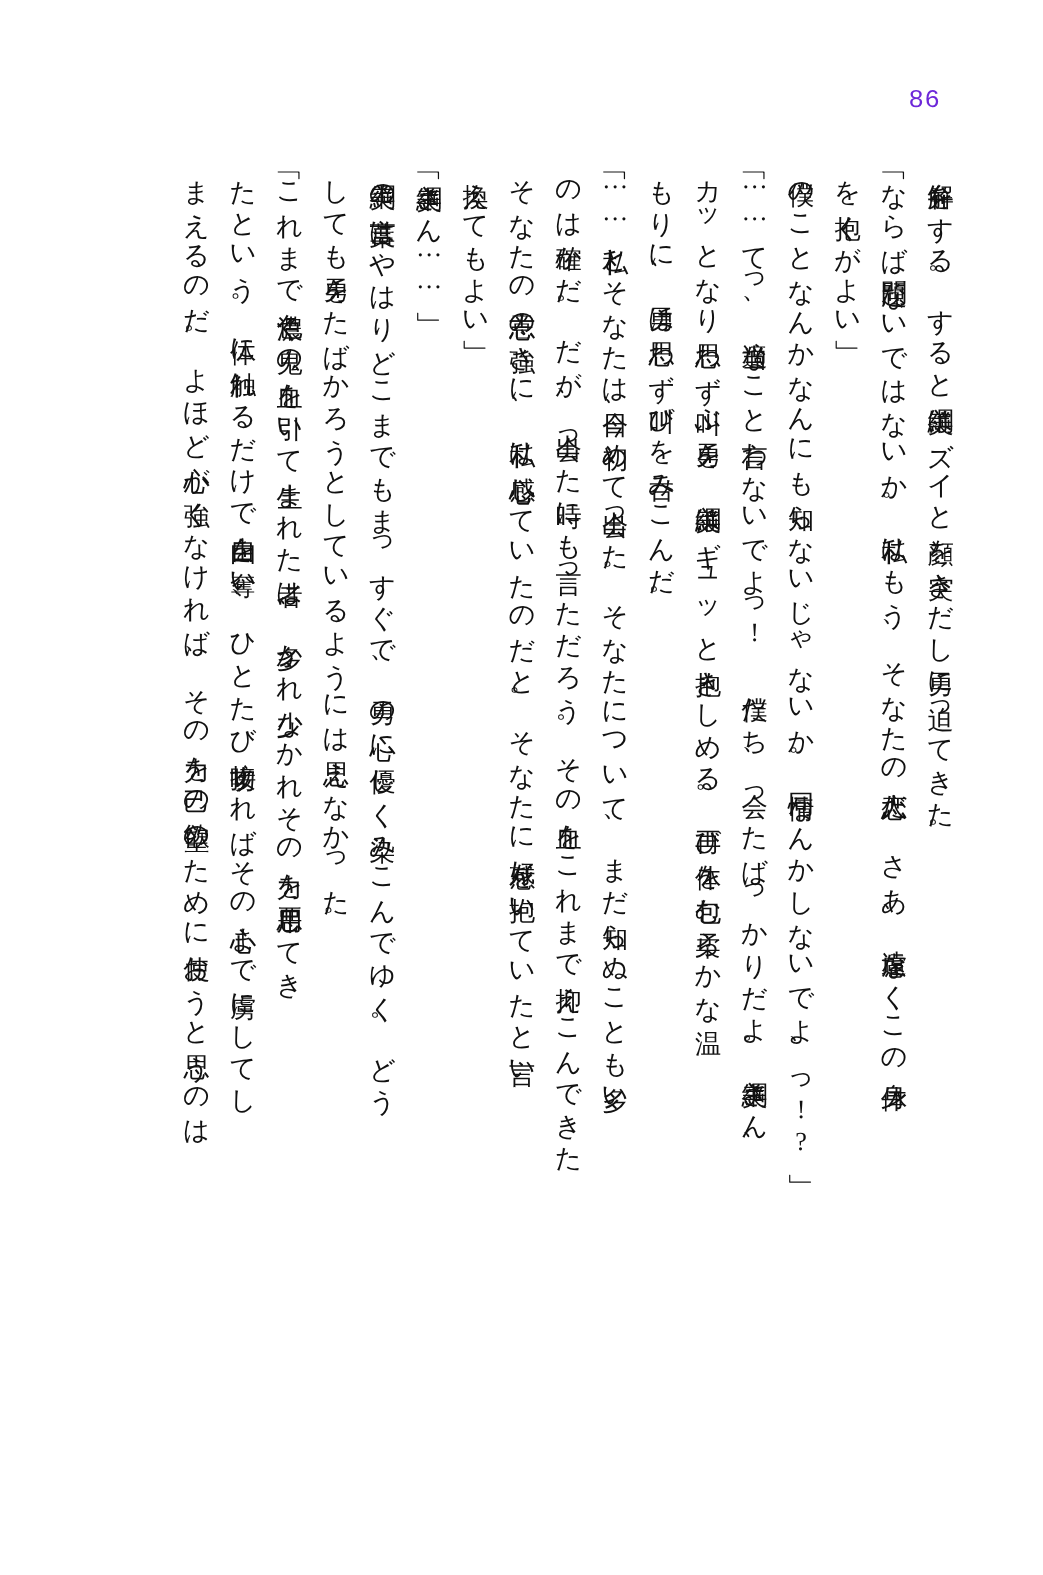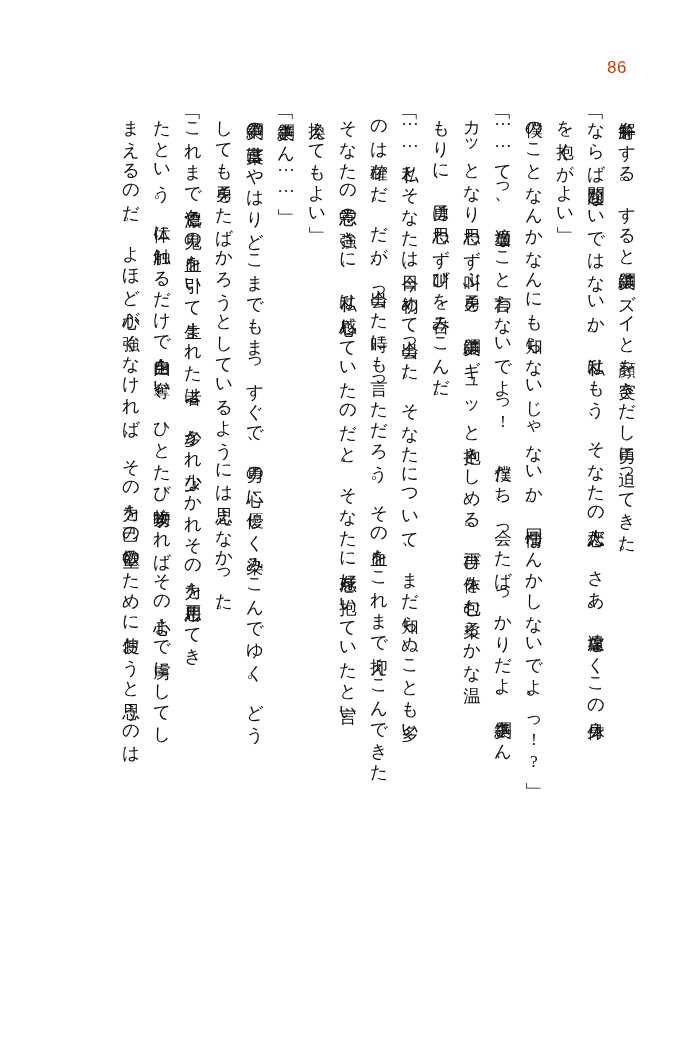--- a/index.html
+++ b/index.html
@@ -20,22 +20,22 @@
     inset: 0;
     background: #ffffff;
   }
   
   #page-number {
     position: absolute;
     top: 58px;
     right: 68px;
     font-size: 17px;
     letter-spacing: 0.5px;
-    color: #c2410c;
-    font-family: Liberation Sans, sans-serif;
+    color: #6d28d9;
+    font-family: Liberation Mono, monospace;
   }
   
   #text-block {
     position: absolute;
     top: 108px;
     right: 60px;
     left: 60px;
     height: 880px;
     display: flex;
     flex-direction: row-reverse;

